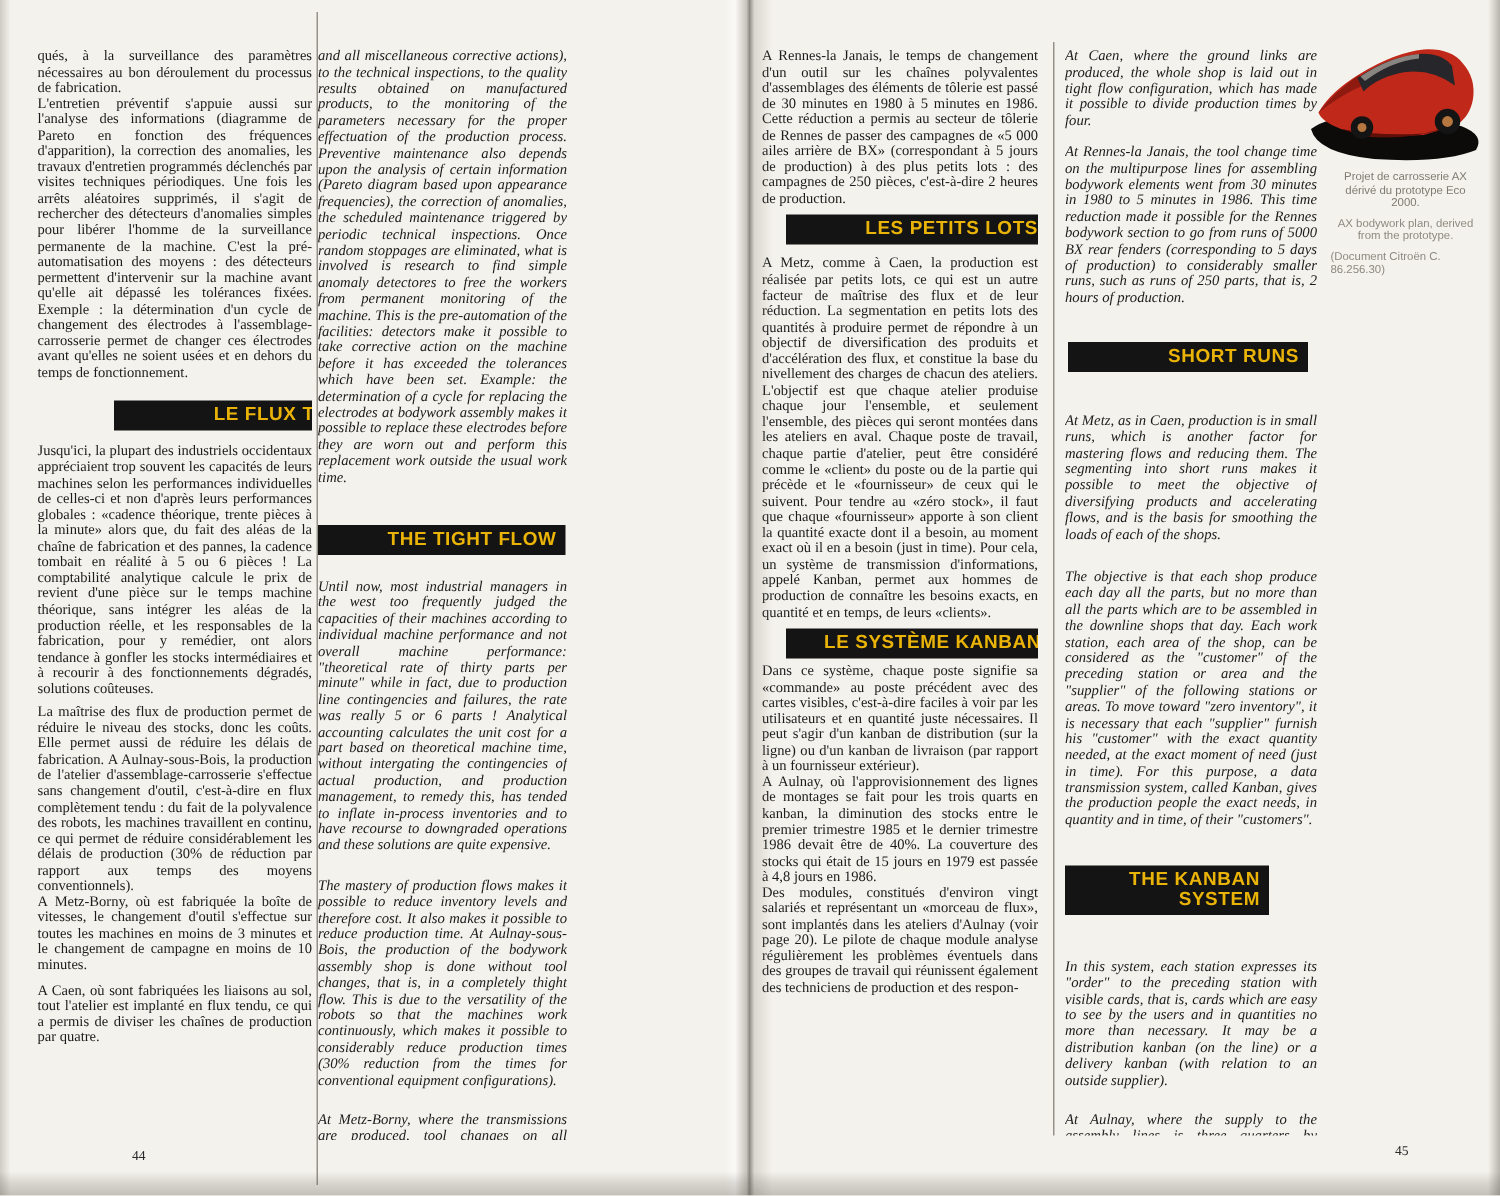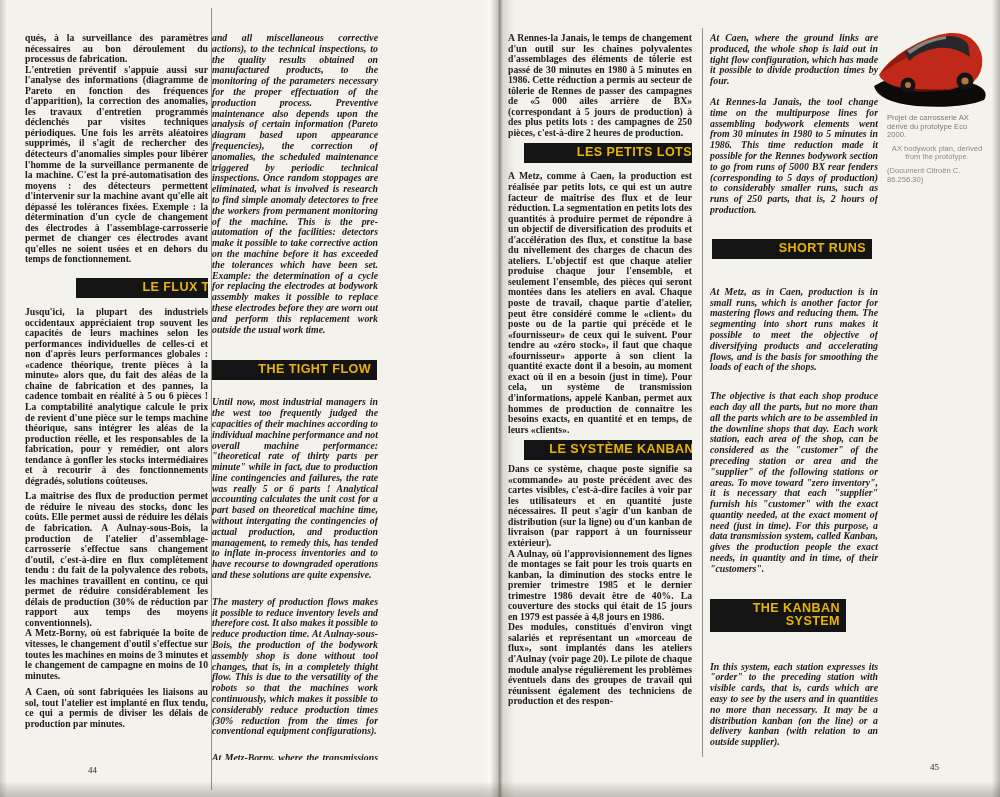--- a/index.html
+++ b/index.html
@@ -2,21 +2,21 @@
 <html><head>
 <meta charset="utf-8">
 <style>
   html,body{margin:0;padding:0;}
   body{background:#e9e7e0;font-family:"Liberation Serif",serif;}
   .spread{position:relative;width:1000px;height:797px;background:#f4f2ec;overflow:hidden;}
 
   
   .col{position:absolute;top:33px;overflow:hidden;color:#1b1b1b;}
   .col p{margin:0;font-size:9.7px;line-height:10.55px;text-align:justify;
-         -webkit-hyphens:auto;hyphens:auto;font-weight:bold;}
+         -webkit-hyphens:auto;hyphens:auto;}
   .col.en p{font-style:italic;font-size:9.8px;line-height:10.8px;}
   #col1{left:25px;width:183px;height:727px;}
   #col2{left:212px;width:166px;height:727px;}
   #col3{left:508px;width:184px;height:724px;}
   #col4{left:710px;width:168px;height:724px;}
 
   
   .hbar{background:#141414;color:#eab308;font-family:"Liberation Sans",sans-serif;
         font-weight:bold;font-size:12.6px;line-height:13px;letter-spacing:.4px;
         text-align:right;padding:3px 6px 4px 0;box-sizing:border-box;position:relative;z-index:3;}
@@ -37,42 +37,42 @@
   .edge-left{position:absolute;left:0;top:0;width:7px;height:797px;z-index:4;pointer-events:none;
     background:linear-gradient(90deg,rgba(70,66,58,.22),rgba(0,0,0,0));}
   .edge-bottom{position:absolute;left:0;top:781px;width:1000px;height:16px;z-index:4;pointer-events:none;
     background:linear-gradient(180deg,rgba(80,75,65,0),rgba(80,75,65,.16) 45%,rgba(80,75,65,.3));}
 
   
   #figure{position:absolute;left:870px;top:18px;width:128px;}
   #car-art{display:block;}
   .caption{font-family:"Liberation Sans",sans-serif;font-size:7.6px;line-height:8.6px;
            width:100px;margin-left:17px;}
-  .cap-fr{color:#7e7b72;margin:4px 0 0 0;}
+  .cap-fr{color:#7e7b72;margin:4px 0 0 0;text-align:center;}
   .cap-en{color:#8d8a81;margin:5px 0 0 0;text-align:center;}
   .cap-credit{color:#8d8a81;margin:5px 0 0 0;}
 
   
   .pagenum{position:absolute;font-size:9px;color:#2a2a2a;font-family:"Liberation Serif",serif;}
   #pn-left{left:88px;top:765px;}
   #pn-right{left:930px;top:762px;}
 </style>
 </head>
 <body>
 
 <div class="spread">
 
   <div class="col fr" id="col1" lang="fr">
     <p>qués, à la surveillance des paramètres nécessaires au bon déroulement du processus de fabrication.</p>
     <p>L'entretien préventif s'appuie aussi sur l'analyse des informations (diagramme de Pareto en fonction des fréquences d'apparition), la correction des anomalies, les travaux d'entretien programmés déclenchés par visites techniques périodiques. Une fois les arrêts aléatoires supprimés, il s'agit de rechercher des détecteurs d'anomalies simples pour libérer l'homme de la surveillance permanente de la machine. C'est la pré-automatisation des moyens : des détecteurs permettent d'intervenir sur la machine avant qu'elle ait dépassé les tolérances fixées. Exemple : la détermination d'un cycle de changement des électrodes à l'assemblage-carrosserie permet de changer ces électrodes avant qu'elles ne soient usées et en dehors du temps de fonctionnement.</p>
     <div class="hbar" style="margin:13px 0 9px 51px;width:177px;">LE FLUX TENDU</div>
     <p>Jusqu'ici, la plupart des industriels occidentaux appréciaient trop souvent les capacités de leurs machines selon les performances individuelles de celles-ci et non d'après leurs performances globales : «cadence théorique, trente pièces à la minute» alors que, du fait des aléas de la chaîne de fabrication et des pannes, la cadence tombait en réalité à 5 ou 6 pièces ! La comptabilité analytique calcule le prix de revient d'une pièce sur le temps machine théorique, sans intégrer les aléas de la production réelle, et les responsables de la fabrication, pour y remédier, ont alors tendance à gonfler les stocks intermédiaires et à recourir à des fonctionnements dégradés, solutions coûteuses.</p>
     <p class="mt5">La maîtrise des flux de production permet de réduire le niveau des stocks, donc les coûts. Elle permet aussi de réduire les délais de fabrication. A Aulnay-sous-Bois, la production de l'atelier d'assemblage-carrosserie s'effectue sans changement d'outil, c'est-à-dire en flux complètement tendu : du fait de la polyvalence des robots, les machines travaillent en continu, ce qui permet de réduire considérablement les délais de production (30% de réduction par rapport aux temps des moyens conventionnels).</p>
     <p>A Metz-Borny, où est fabriquée la boîte de vitesses, le changement d'outil s'effectue sur toutes les machines en moins de 3 minutes et le changement de campagne en moins de 10 minutes.</p>
-    <p class="mt6">A Caen, où sont fabriquées les liaisons au sol, tout l'atelier est implanté en flux tendu, ce qui a permis de diviser les délais de production par minutes.</p>
+    <p class="mt6">A Caen, où sont fabriquées les liaisons au sol, tout l'atelier est implanté en flux tendu, ce qui a permis de diviser les chaînes de production par quatre.</p>
   </div>
 
   <div class="vrule" id="rule-left"></div>
 
   <div class="col en" id="col2" lang="en">
     <p>and all miscellaneous corrective actions), to the technical inspections, to the quality results obtained on manufactured products, to the monitoring of the parameters necessary for the proper effectuation of the production process. Preventive maintenance also depends upon the analysis of certain information (Pareto diagram based upon appearance frequencies), the correction of anomalies, the scheduled maintenance triggered by periodic technical inspections. Once random stoppages are eliminated, what is involved is research to find simple anomaly detectores to free the workers from permanent monitoring of the machine. This is the pre-automation of the facilities: detectors make it possible to take corrective action on the machine before it has exceeded the tolerances which have been set. Example: the determination of a cycle for replacing the electrodes at bodywork assembly makes it possible to replace these electrodes before they are worn out and perform this replacement work outside the usual work time.</p>
     <div class="hbar" style="margin:25px 0 17px 0;width:165px;">THE TIGHT FLOW</div>
     <p>Until now, most industrial managers in the west too frequently judged the capacities of their machines according to individual machine performance and not overall machine performance: "theoretical rate of thirty parts per minute" while in fact, due to production line contingencies and failures, the rate was really 5 or 6 parts ! Analytical accounting calculates the unit cost for a part based on theoretical machine time, without intergating the contingencies of actual production, and production management, to remedy this, has tended to inflate in-process inventories and to have recourse to downgraded operations and these solutions are quite expensive.</p>
     <p class="mt16">The mastery of production flows makes it possible to reduce inventory levels and therefore cost. It also makes it possible to reduce production time. At Aulnay-sous-Bois, the production of the bodywork assembly shop is done without tool changes, that is, in a completely thight flow. This is due to the versatility of the robots so that the machines work continuously, which makes it possible to considerably reduce production times (30% reduction from the times for conventional equipment configurations).</p>
     <p class="mt16">At Metz-Borny, where the transmissions are produced, tool changes on all machines take less than 3 minutes and changes in items to be produced take less than 10 minutes.</p>

